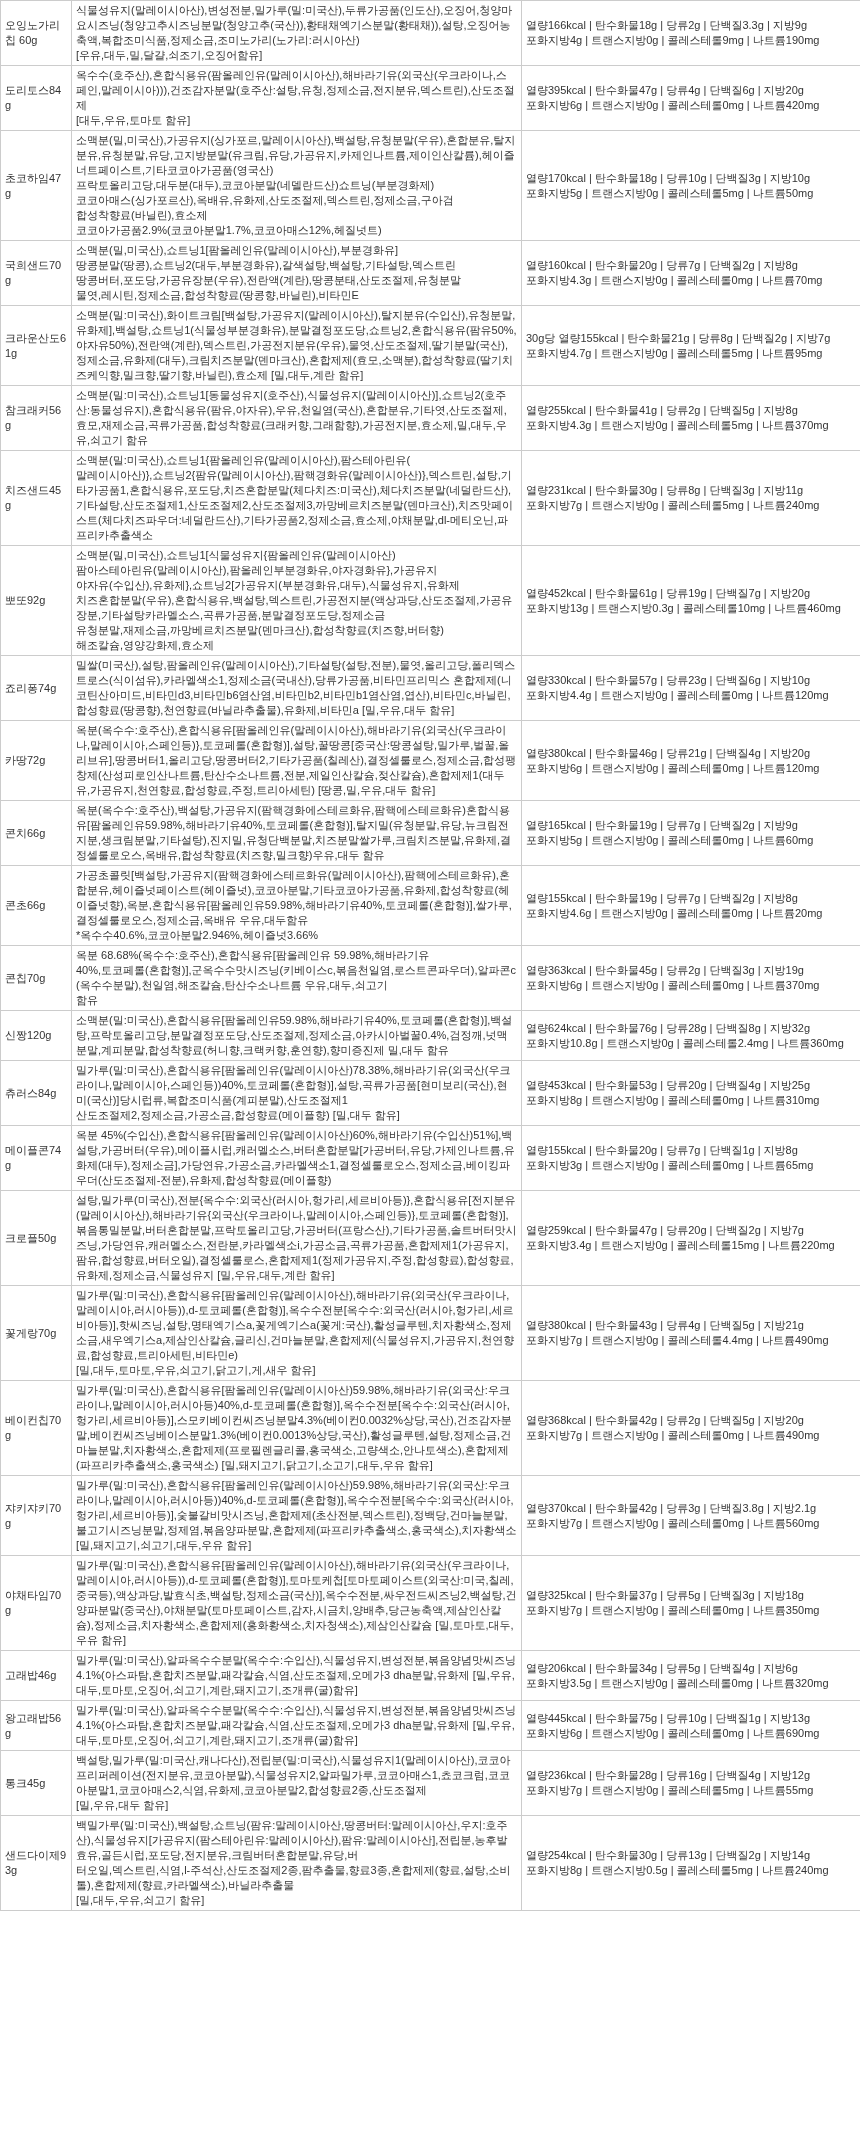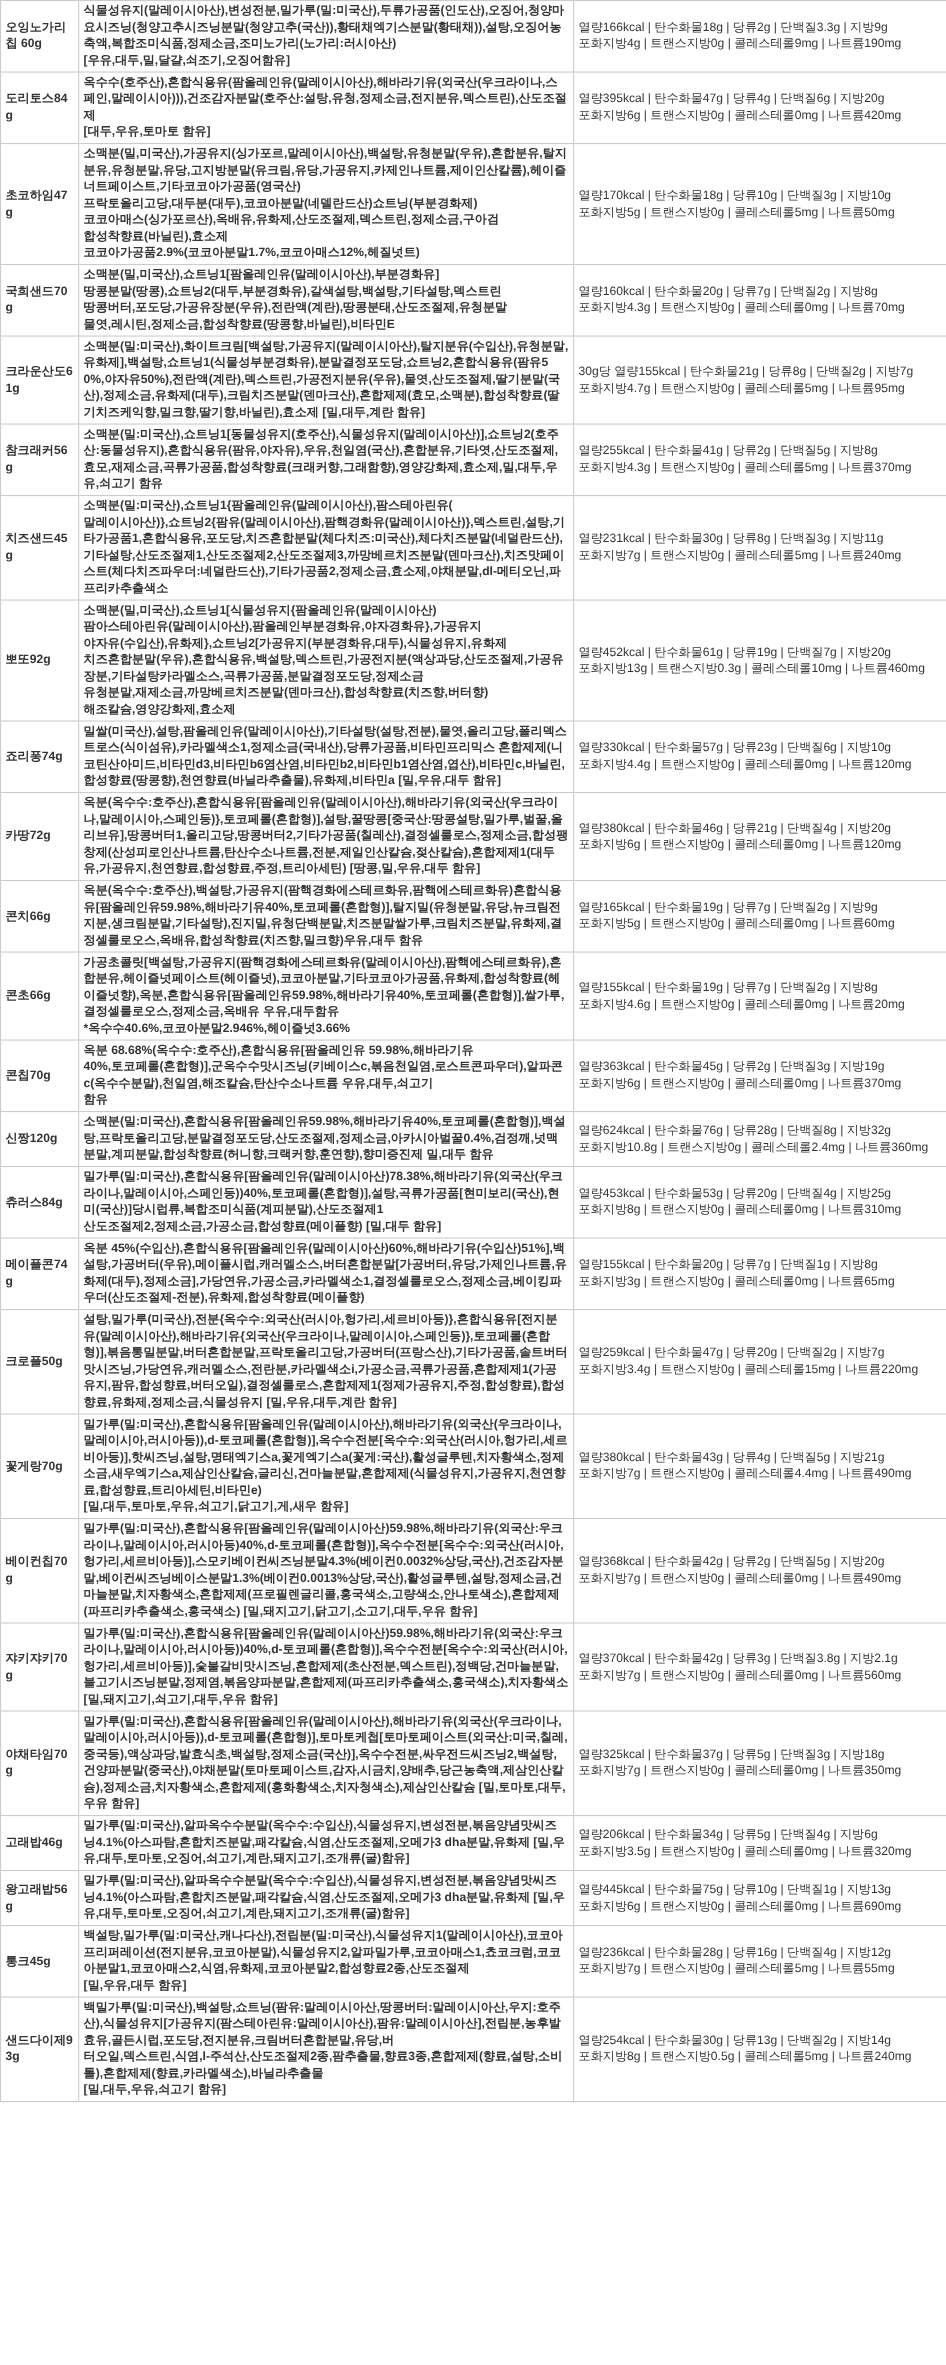--- a/index.html
+++ b/index.html
@@ -9,22 +9,22 @@
   }
   table.nutri{
     border-collapse:collapse;table-layout:fixed;width:858px;
     font-size:11px;color:#333333;
   }
   table.nutri td{
     border:1px solid #cccccc;vertical-align:middle;
     line-height:15px;padding:2px 4px;
     word-break:break-all;overflow:hidden;
   }
-  td.name{width:62px;padding-left:5px;word-break:break-all;font-weight:bold;}
-  td.ing{width:441px;white-space:pre-wrap;font-weight:bold;}
+  td.name{width:62px;padding-left:5px;word-break:break-all;}
+  td.ing{width:441px;white-space:pre-wrap;}
   td.nut{width:341px;white-space:pre-wrap;}
 </style>
 </head>
 <body>
 
 <div id="viewport">
   <table class="nutri">
     <tbody id="rows-body">
   <tr>
     <td class="name">오잉노가리칩 60g</td>
@@ -65,21 +65,21 @@
 
   <tr>
     <td class="name">크라운산도61g</td>
     <td class="ing">소맥분(밀:미국산),화이트크림[백설탕,가공유지(말레이시아산),탈지분유(수입산),유청분말,유화제],백설탕,쇼트닝1(식물성부분경화유),분말결정포도당,쇼트닝2,혼합식용유(팜유50%,야자유50%),전란액(계란),덱스트린,가공전지분유(우유),물엿,산도조절제,딸기분말(국산),정제소금,유화제(대두),크림치즈분말(덴마크산),혼합제제(효모,소맥분),합성착향료(딸기치즈케익향,밀크향,딸기향,바닐린),효소제 [밀,대두,계란 함유]</td>
     <td class="nut">30g당 열량155kcal | 탄수화물21g | 당류8g | 단백질2g | 지방7g
 포화지방4.7g | 트랜스지방0g | 콜레스테롤5mg | 나트륨95mg</td>
   </tr>
 
   <tr>
     <td class="name">참크래커56g</td>
-    <td class="ing">소맥분(밀:미국산),쇼트닝1[동물성유지(호주산),식물성유지(말레이시아산)],쇼트닝2(호주산:동물성유지),혼합식용유(팜유,야자유),우유,천일염(국산),혼합분유,기타엿,산도조절제,효모,재제소금,곡류가공품,합성착향료(크래커향,그래함향),영양강화제,효소제,밀,대두,우유,쇠고기 함유</td>
+    <td class="ing">소맥분(밀:미국산),쇼트닝1[동물성유지(호주산),식물성유지(말레이시아산)],쇼트닝2(호주산:동물성유지),혼합식용유(팜유,야자유),우유,천일염(국산),혼합분유,기타엿,산도조절제,효모,재제소금,곡류가공품,합성착향료(크래커향,그래함향),가공전지분,효소제,밀,대두,우유,쇠고기 함유</td>
     <td class="nut">열량255kcal | 탄수화물41g | 당류2g | 단백질5g | 지방8g
 포화지방4.3g | 트랜스지방0g | 콜레스테롤5mg | 나트륨370mg</td>
   </tr>
 
   <tr>
     <td class="name">치즈샌드45g</td>
     <td class="ing">소맥분(밀:미국산),쇼트닝1{팜올레인유(말레이시아산),팜스테아린유(
 말레이시아산)},쇼트닝2{팜유(말레이시아산),팜핵경화유(말레이시아산)},덱스트린,설탕,기타가공품1,혼합식용유,포도당,치즈혼합분말(체다치즈:미국산),체다치즈분말(네덜란드산),기타설탕,산도조절제1,산도조절제2,산도조절제3,까망베르치즈분말(덴마크산),치즈맛페이스트(체다치즈파우더:네덜란드산),기타가공품2,정제소금,효소제,야채분말,dl-메티오닌,파프리카추출색소</td>
     <td class="nut">열량231kcal | 탄수화물30g | 당류8g | 단백질3g | 지방11g
 포화지방7g | 트랜스지방0g | 콜레스테롤5mg | 나트륨240mg</td>

